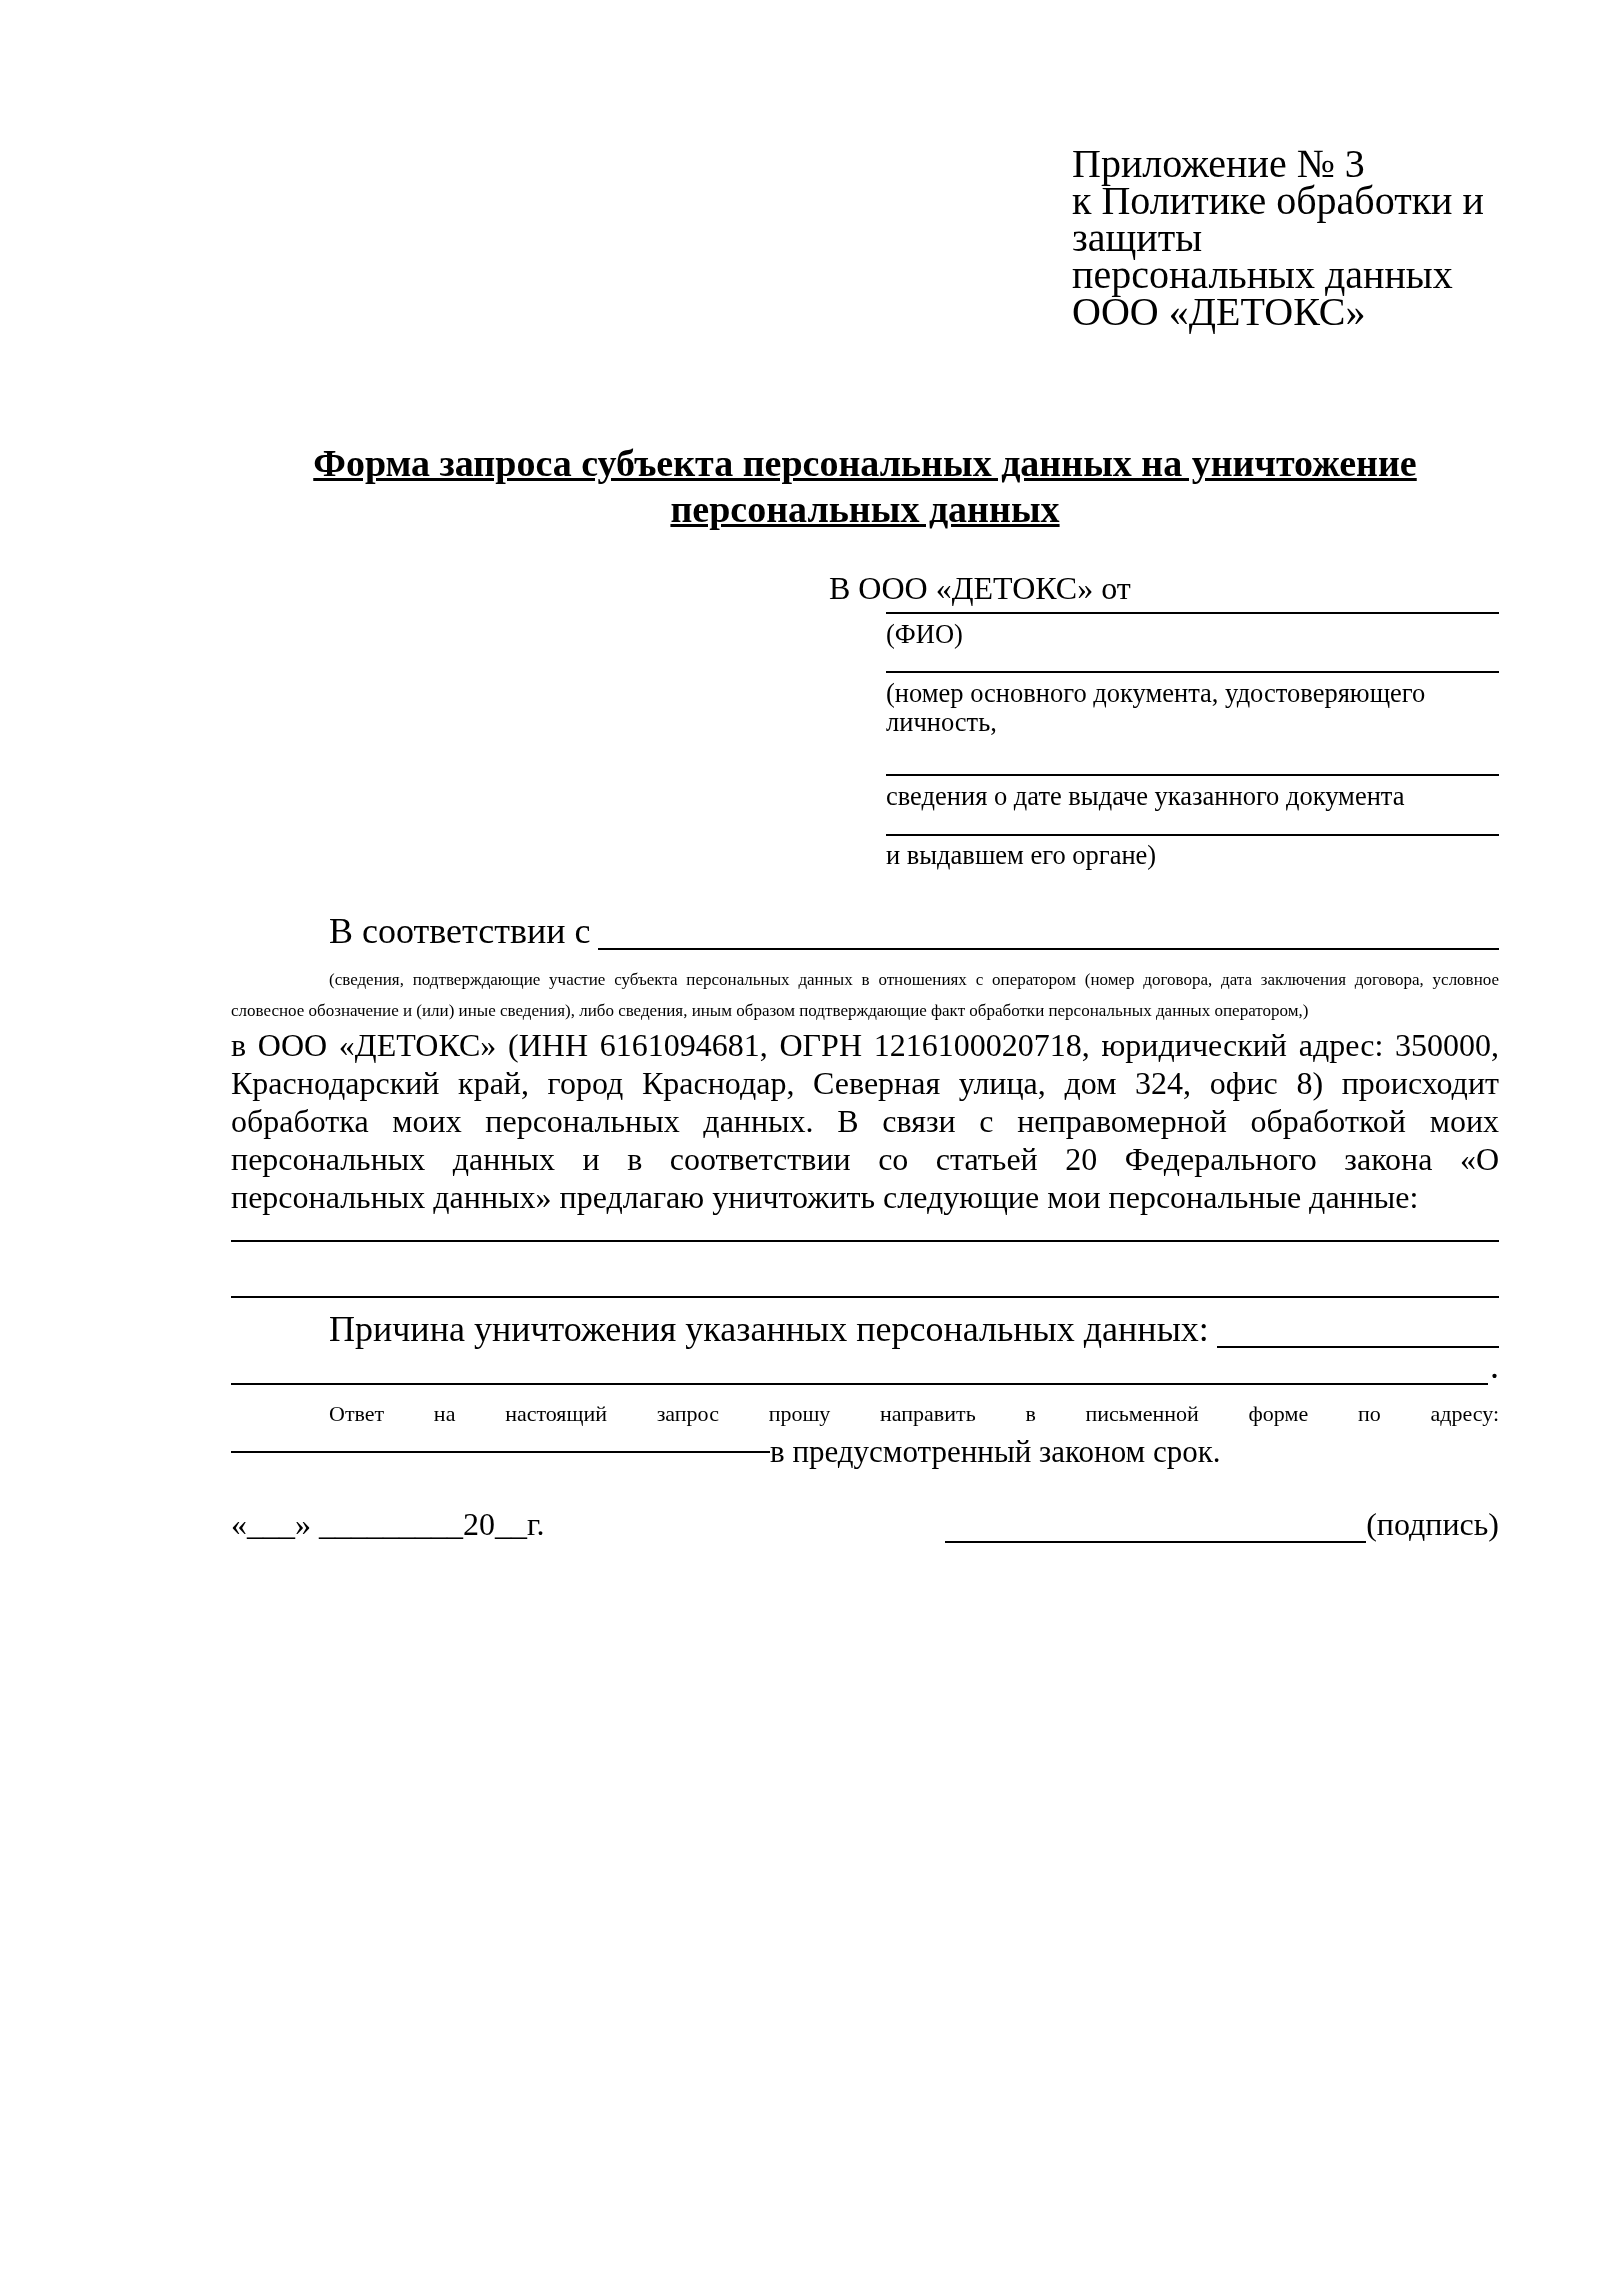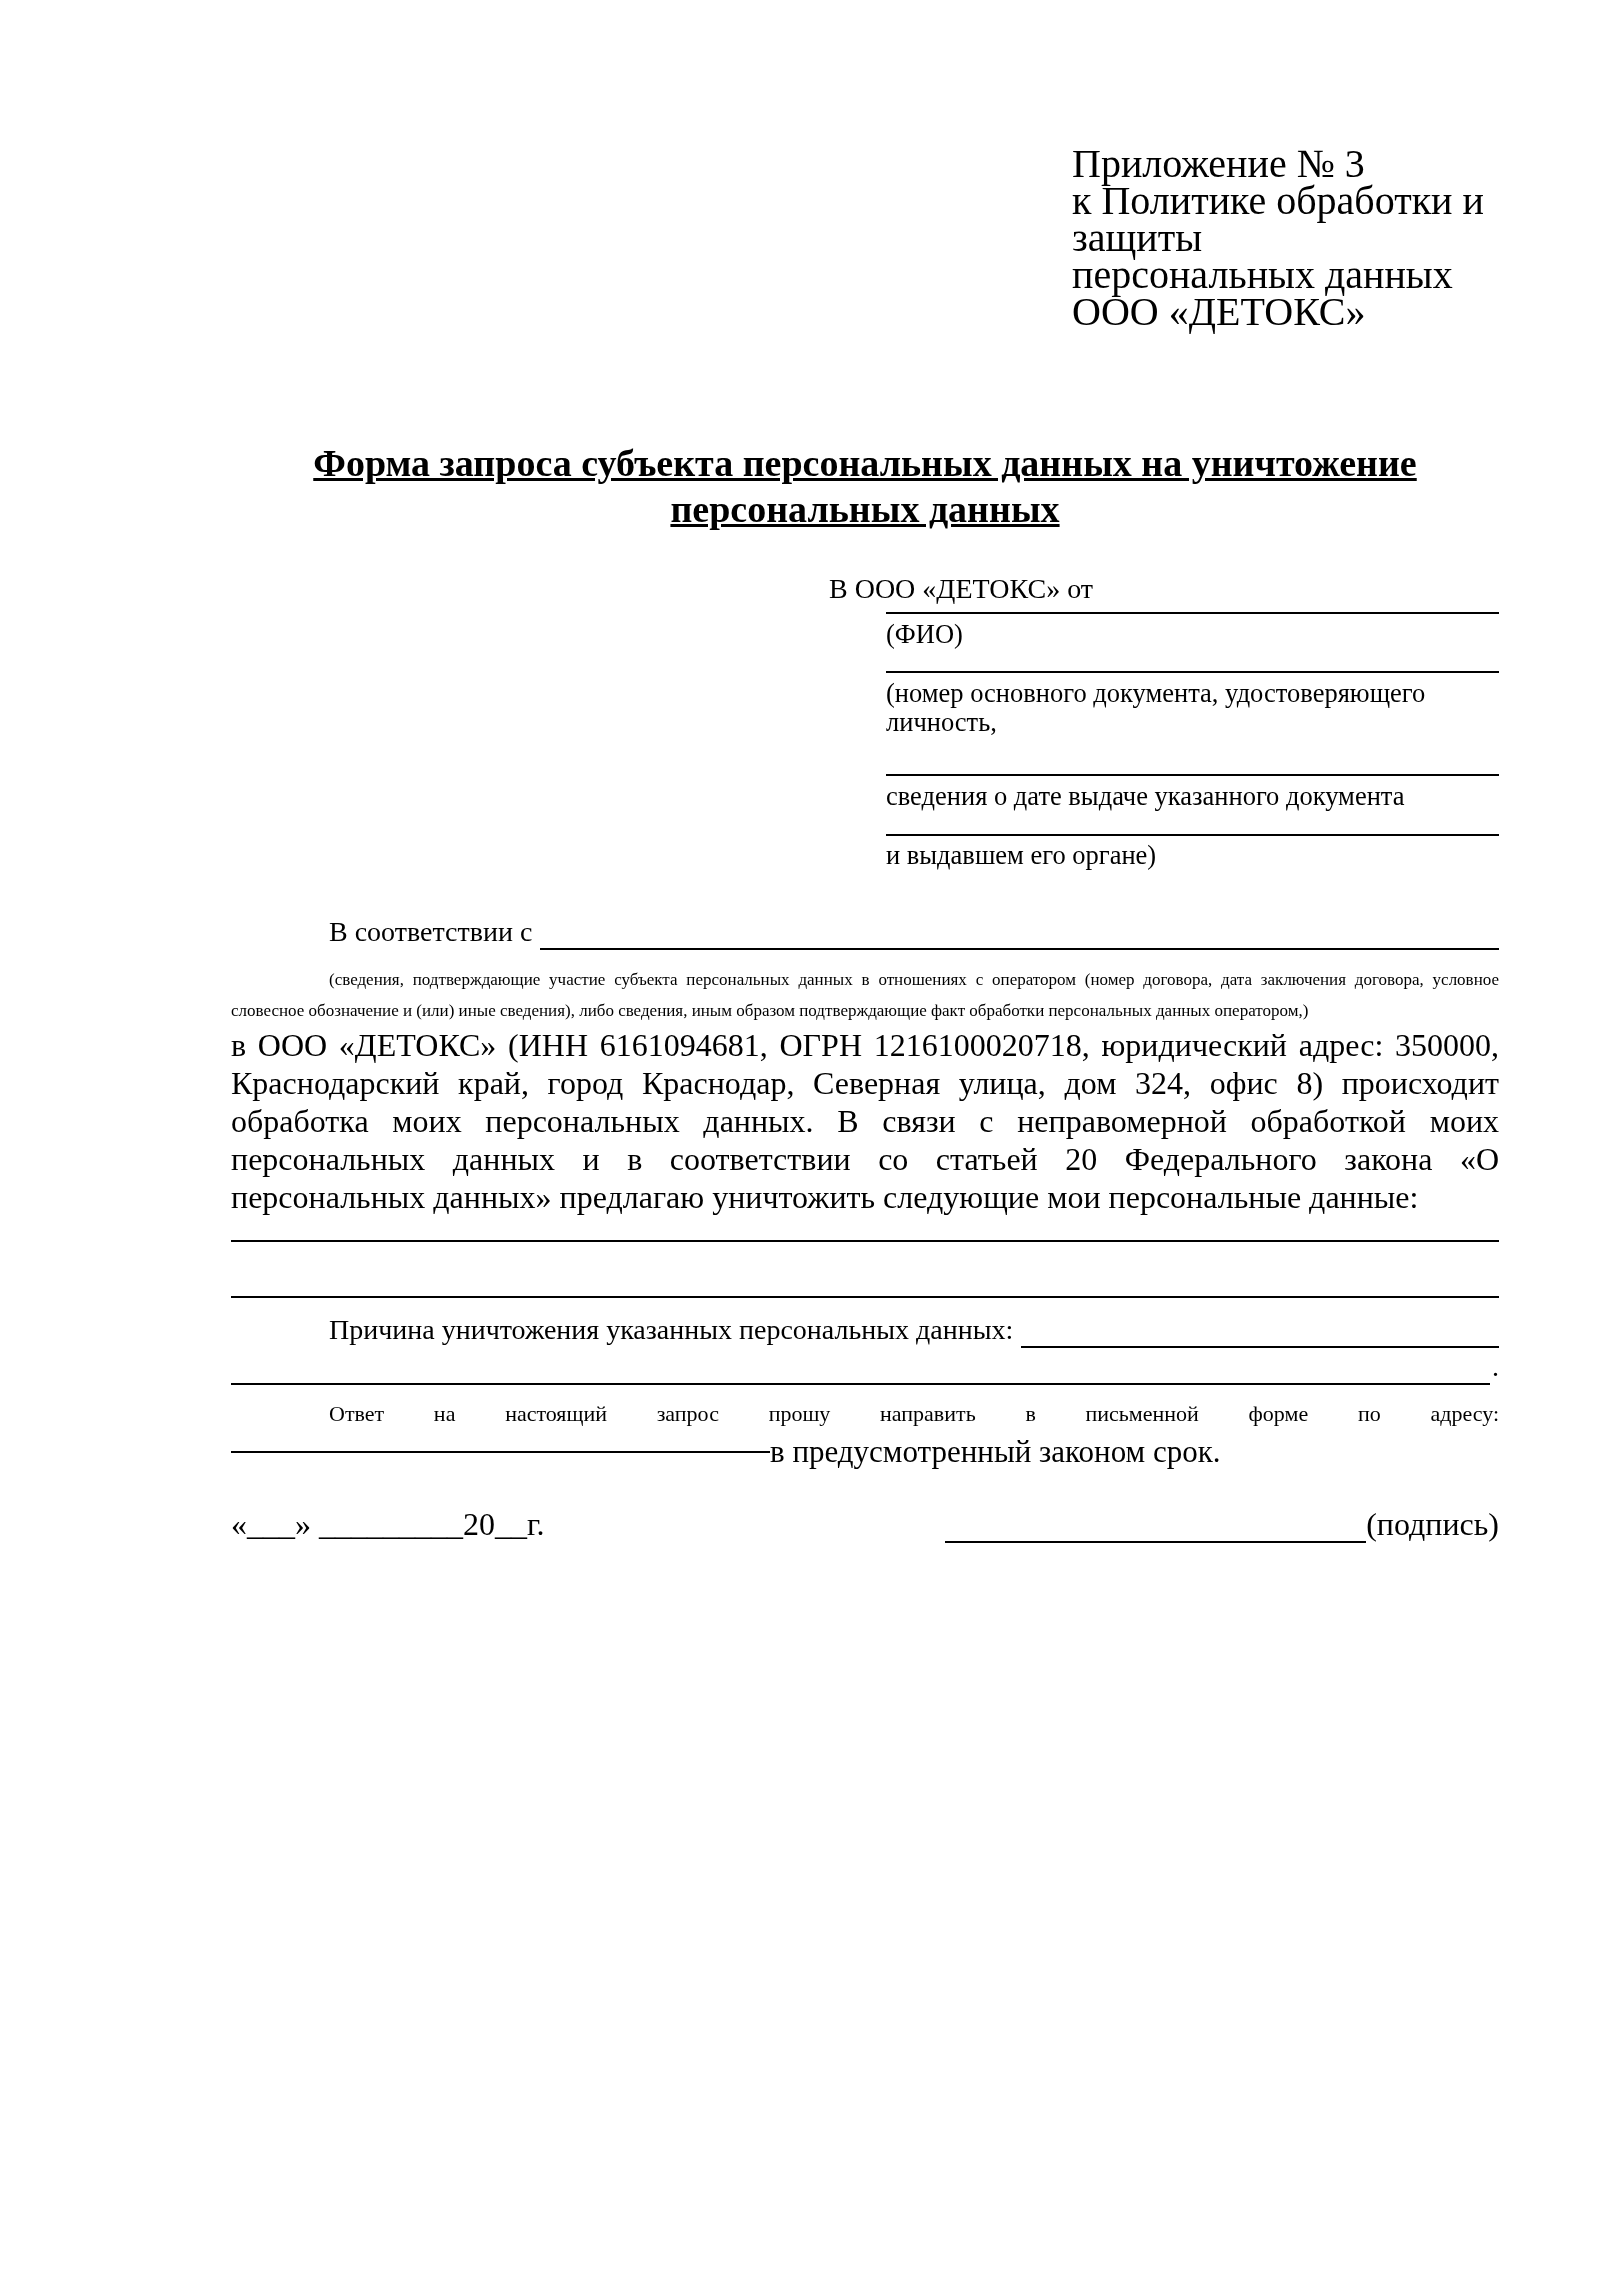--- a/index.html
+++ b/index.html
@@ -4,26 +4,26 @@
 <style>
   html,body{margin:0;padding:0;background:#888;}
   .page{
     width:1621px;height:2293px;background:#ffffff;color:#000;
     box-sizing:border-box;position:relative;overflow:hidden;
     padding:145px 122px 0 231px;
     font-family:"Liberation Serif","DejaVu Serif",serif;
   }
   .header-block{width:427px;margin-left:auto;font-size:40px;line-height:37px;}
   .doc-title{margin-top:110px;text-align:center;font-weight:bold;font-size:38px;line-height:46px;text-decoration:underline;}
-  .addressee-intro{margin-top:38px;margin-left:598px;font-size:28px;line-height:37px;white-space:nowrap;}
+  .addressee-intro{margin-top:38px;margin-left:598px;font-size:32px;line-height:37px;white-space:nowrap;}
   .fields{width:613px;margin-left:auto;margin-top:4.9px;}
   .fline{height:0;border-bottom:2.9px solid #000;}
   .fcap{font-size:26.5px;line-height:29px;margin-top:5.9px;}
   .mt23{margin-top:22.5px}.mt38{margin-top:37px}
-  .row{display:flex;align-items:flex-end;font-size:28px;line-height:37px;}
+  .row{display:flex;align-items:flex-end;font-size:36px;line-height:37px;}
   .fill{flex:1;height:0;border-bottom:2.9px solid #000;margin-left:7.8px;}
   .accordance{margin-top:43px;}
   .indent-label{padding-left:98px;white-space:nowrap;}
   .small-note{font-size:17px;line-height:31px;text-align:justify;text-indent:98px;margin-top:14px;}
   .main-par{font-size:32px;line-height:38px;text-align:justify;}
   .blank-line{height:0;border-bottom:2.9px solid #000;}
   .bl1{margin-top:23.5px}.bl2{margin-top:54px}
   .reason{margin-top:13px;}
   .endline .fill{margin-left:0;}
   .period{margin-left:2px;}

